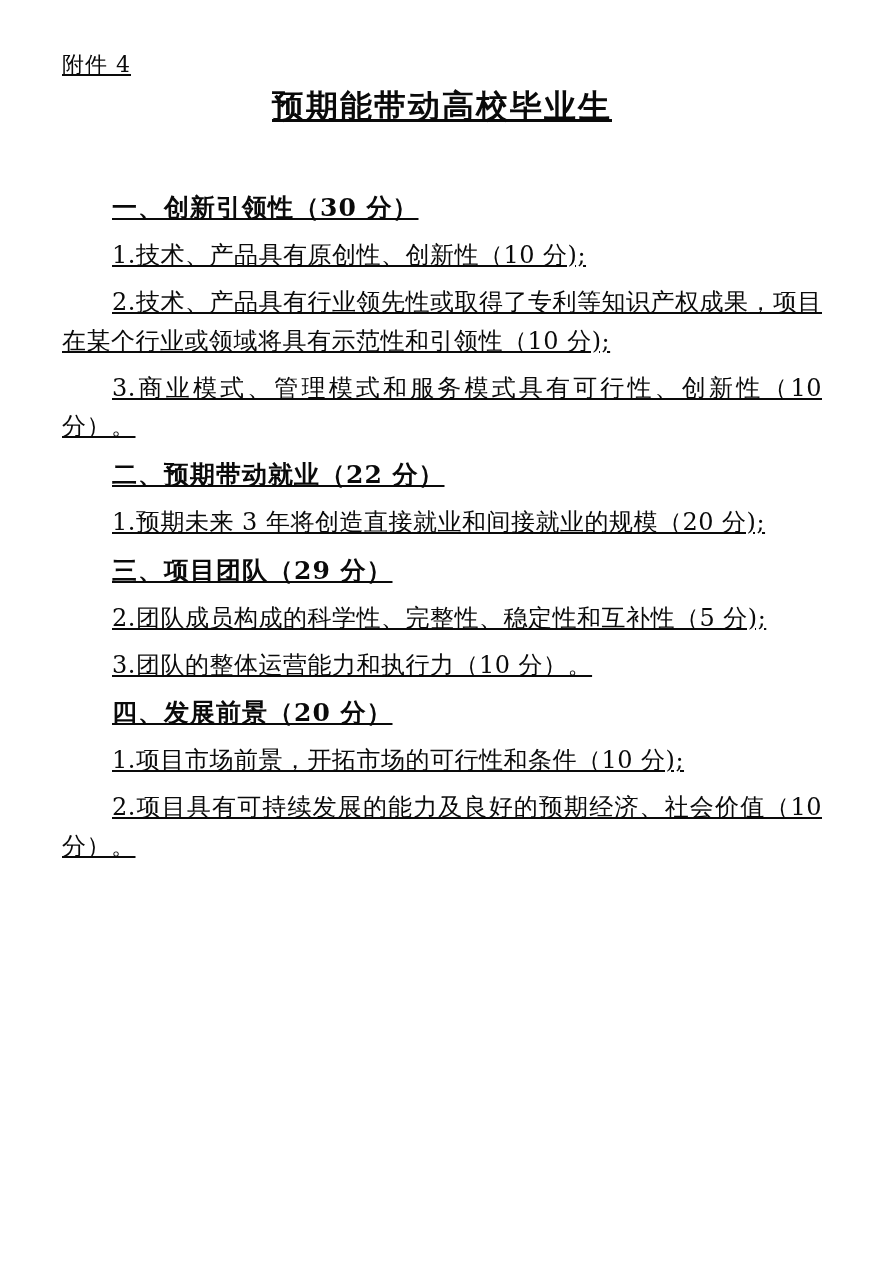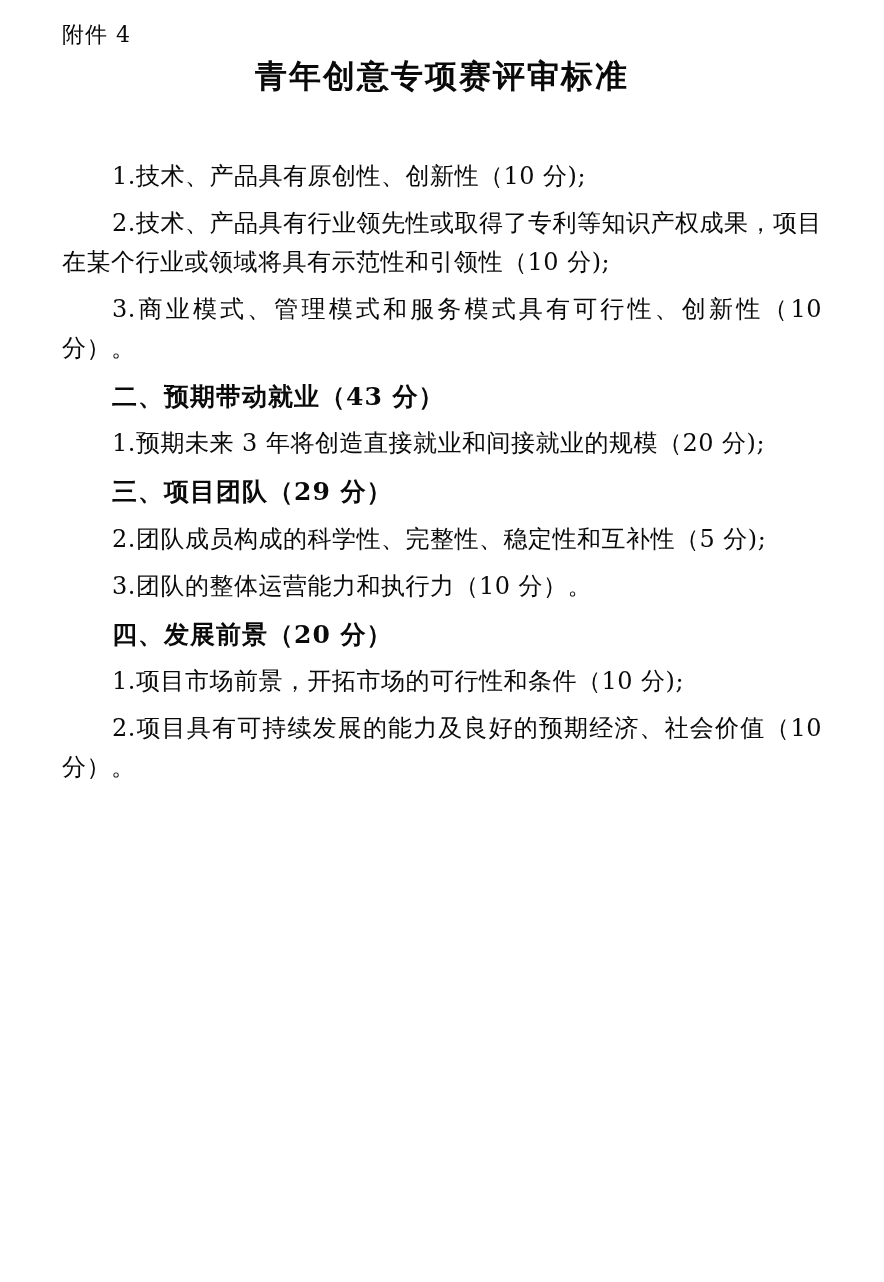--- a/index.html
+++ b/index.html
@@ -10,22 +10,23 @@
   body {
     width: 884px;
     min-height: 1282px;
     font-family: "DejaVu Serif", "Liberation Serif", serif;
     color: #0a0a0a;
   }
   .page {
     width: 884px;
     min-height: 1282px;
     box-sizing: border-box;
-    padding: 22px 62px 20px 62px;
+    padding: 52px 62px 20px 62px;
     position: relative;
+    text-decoration: underline;
   }
   .attachment-label {
     font-family: "DejaVu Serif", "Liberation Serif", serif;
     font-size: 22px;
     line-height: 1.2;
     letter-spacing: 1px;
     margin: 0 0 6px 0;
     font-weight: 400;
   }
   .doc-title {
@@ -60,29 +61,30 @@
     font-family: "DejaVu Serif", "Liberation Serif", serif;
   }
 </style>
 </head>
 <body>
 
 <div class="page">
 
   <div class="attachment-label">附件 4</div>
 
-  <h1 class="doc-title">青年创意专项赛评审标准</h1>
+  <h1 class="doc-title">预期能带动高校毕业生</h1>
 
   <div class="title-spacer"></div>
 
+  <div class="section-heading">一、创新引领性（30 分）</div>
   <p class="para">1.技术、产品具有原创性、创新性（10 分);</p>
   <p class="para">2.技术、产品具有行业领先性或取得了专利等知识产权成果，项目在某个行业或领域将具有示范性和引领性（10 分);</p>
   <p class="para">3.商业模式、管理模式和服务模式具有可行性、创新性（10 分）。</p>
 
-  <div class="section-heading">二、预期带动就业（43 分）</div>
+  <div class="section-heading">二、预期带动就业（22 分）</div>
   <p class="para">1.预期未来 3 年将创造直接就业和间接就业的规模（20 分);</p>
 
   <div class="section-heading">三、项目团队（29 分）</div>
   <p class="para">2.团队成员构成的科学性、完整性、稳定性和互补性（5 分);</p>
   <p class="para">3.团队的整体运营能力和执行力（10 分）。</p>
 
   <div class="section-heading">四、发展前景（20 分）</div>
   <p class="para">1.项目市场前景，开拓市场的可行性和条件（10 分);</p>
   <p class="para">2.项目具有可持续发展的能力及良好的预期经济、社会价值（10 分）。</p>
 

